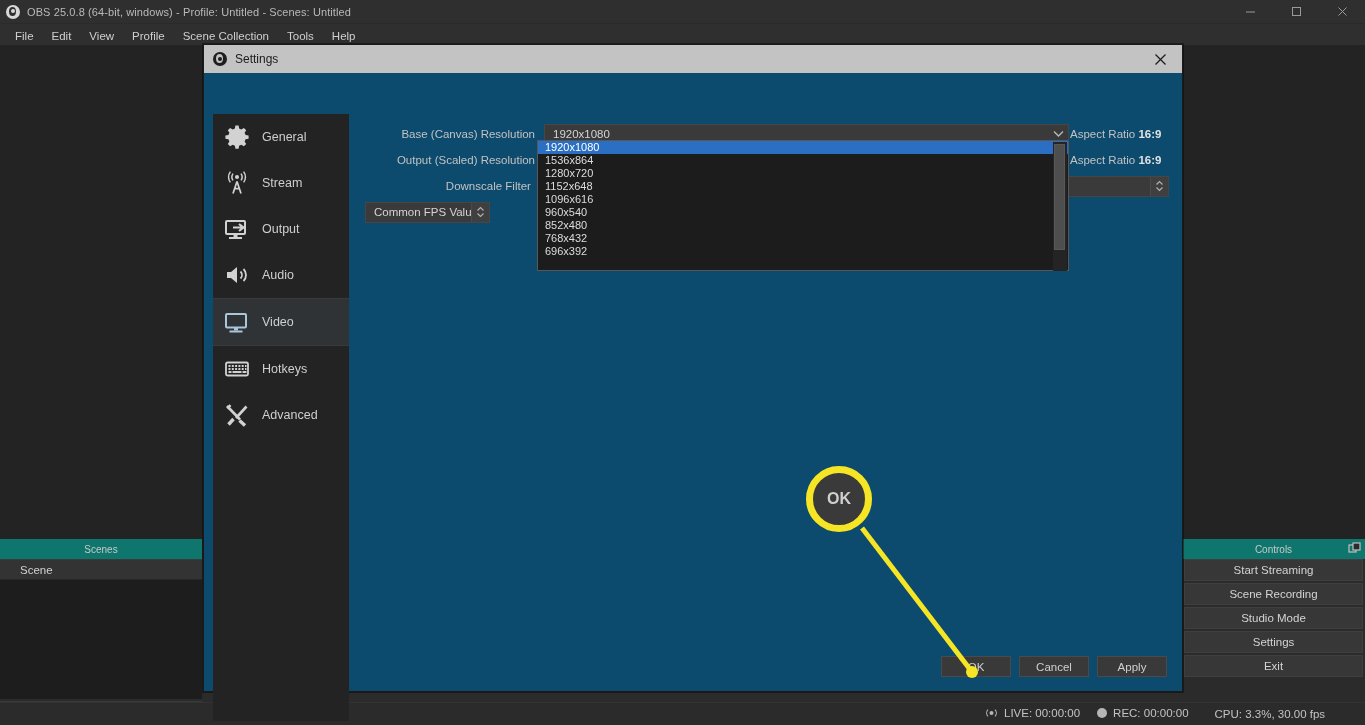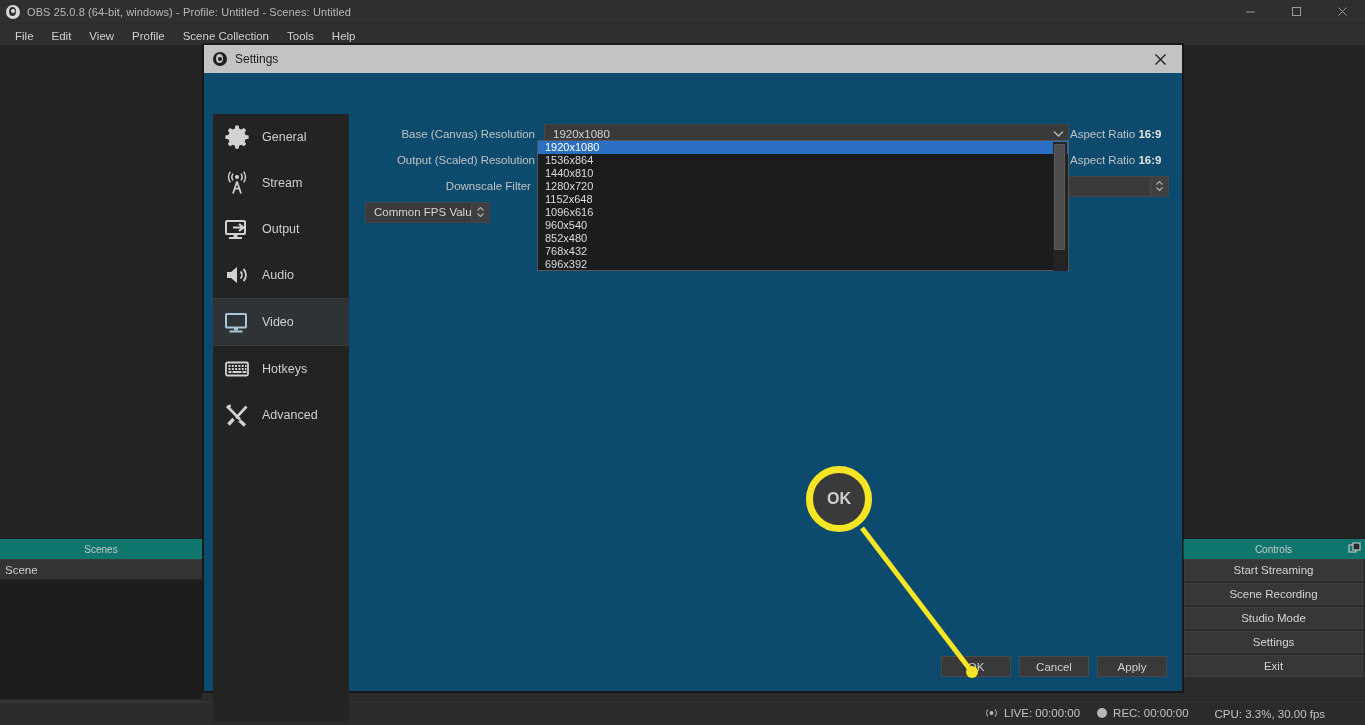--- a/index.html
+++ b/index.html
@@ -70,21 +70,21 @@
     position: absolute; right: 4px; top: 3px; width: 13px; height: 13px;
   }
 
   
   #scenes-dock { left: 0; top: 539px; width: 202px; height: 186px; background: #2b2b2b; }
   .scenes-list {
     position: absolute; left: 0; top: 20px; width: 202px; height: 140px;
     background: #1d1d1d; border-top: 1px solid #3a3a3a;
   }
   .scene-row {
-    height: 20px; display: flex; align-items: center; padding-left: 5px;
+    height: 20px; display: flex; align-items: center; padding-left: 20px;
     font-size: 11.5px; color: #d0d0d0; background: #333333;
     border-bottom: 1px solid #272727;
   }
   .scenes-toolbar {
     position: absolute; left: 0; top: 162px; width: 202px; height: 24px;
     display: flex; align-items: center; gap: 2px; padding-left: 5px;
     background: #2b2b2b; border-top: 1px solid #3a3a3a;
   }
   .tool-btn {
     width: 26px; height: 22px; display: flex; align-items: center; justify-content: center;
@@ -541,21 +541,20 @@
         <div class="dlg-btn">OK</div>
         <div class="dlg-btn">Cancel</div>
         <div class="dlg-btn">Apply</div>
       </div>
     </div>
   </div>
 
   <div id="res-dropdown">
     <div class="dd-item sel">1920x1080</div>
     <div class="dd-item">1536x864</div>
-    <div class="dd-item">1440x810</div>
     <div class="dd-item">1280x720</div>
     <div class="dd-item">1152x648</div>
     <div class="dd-item">1096x616</div>
     <div class="dd-item">960x540</div>
     <div class="dd-item">852x480</div>
     <div class="dd-item">768x432</div>
     <div class="dd-item">696x392</div>
     <div class="dd-scroll">
       <div class="dd-thumb"></div>
     </div>

